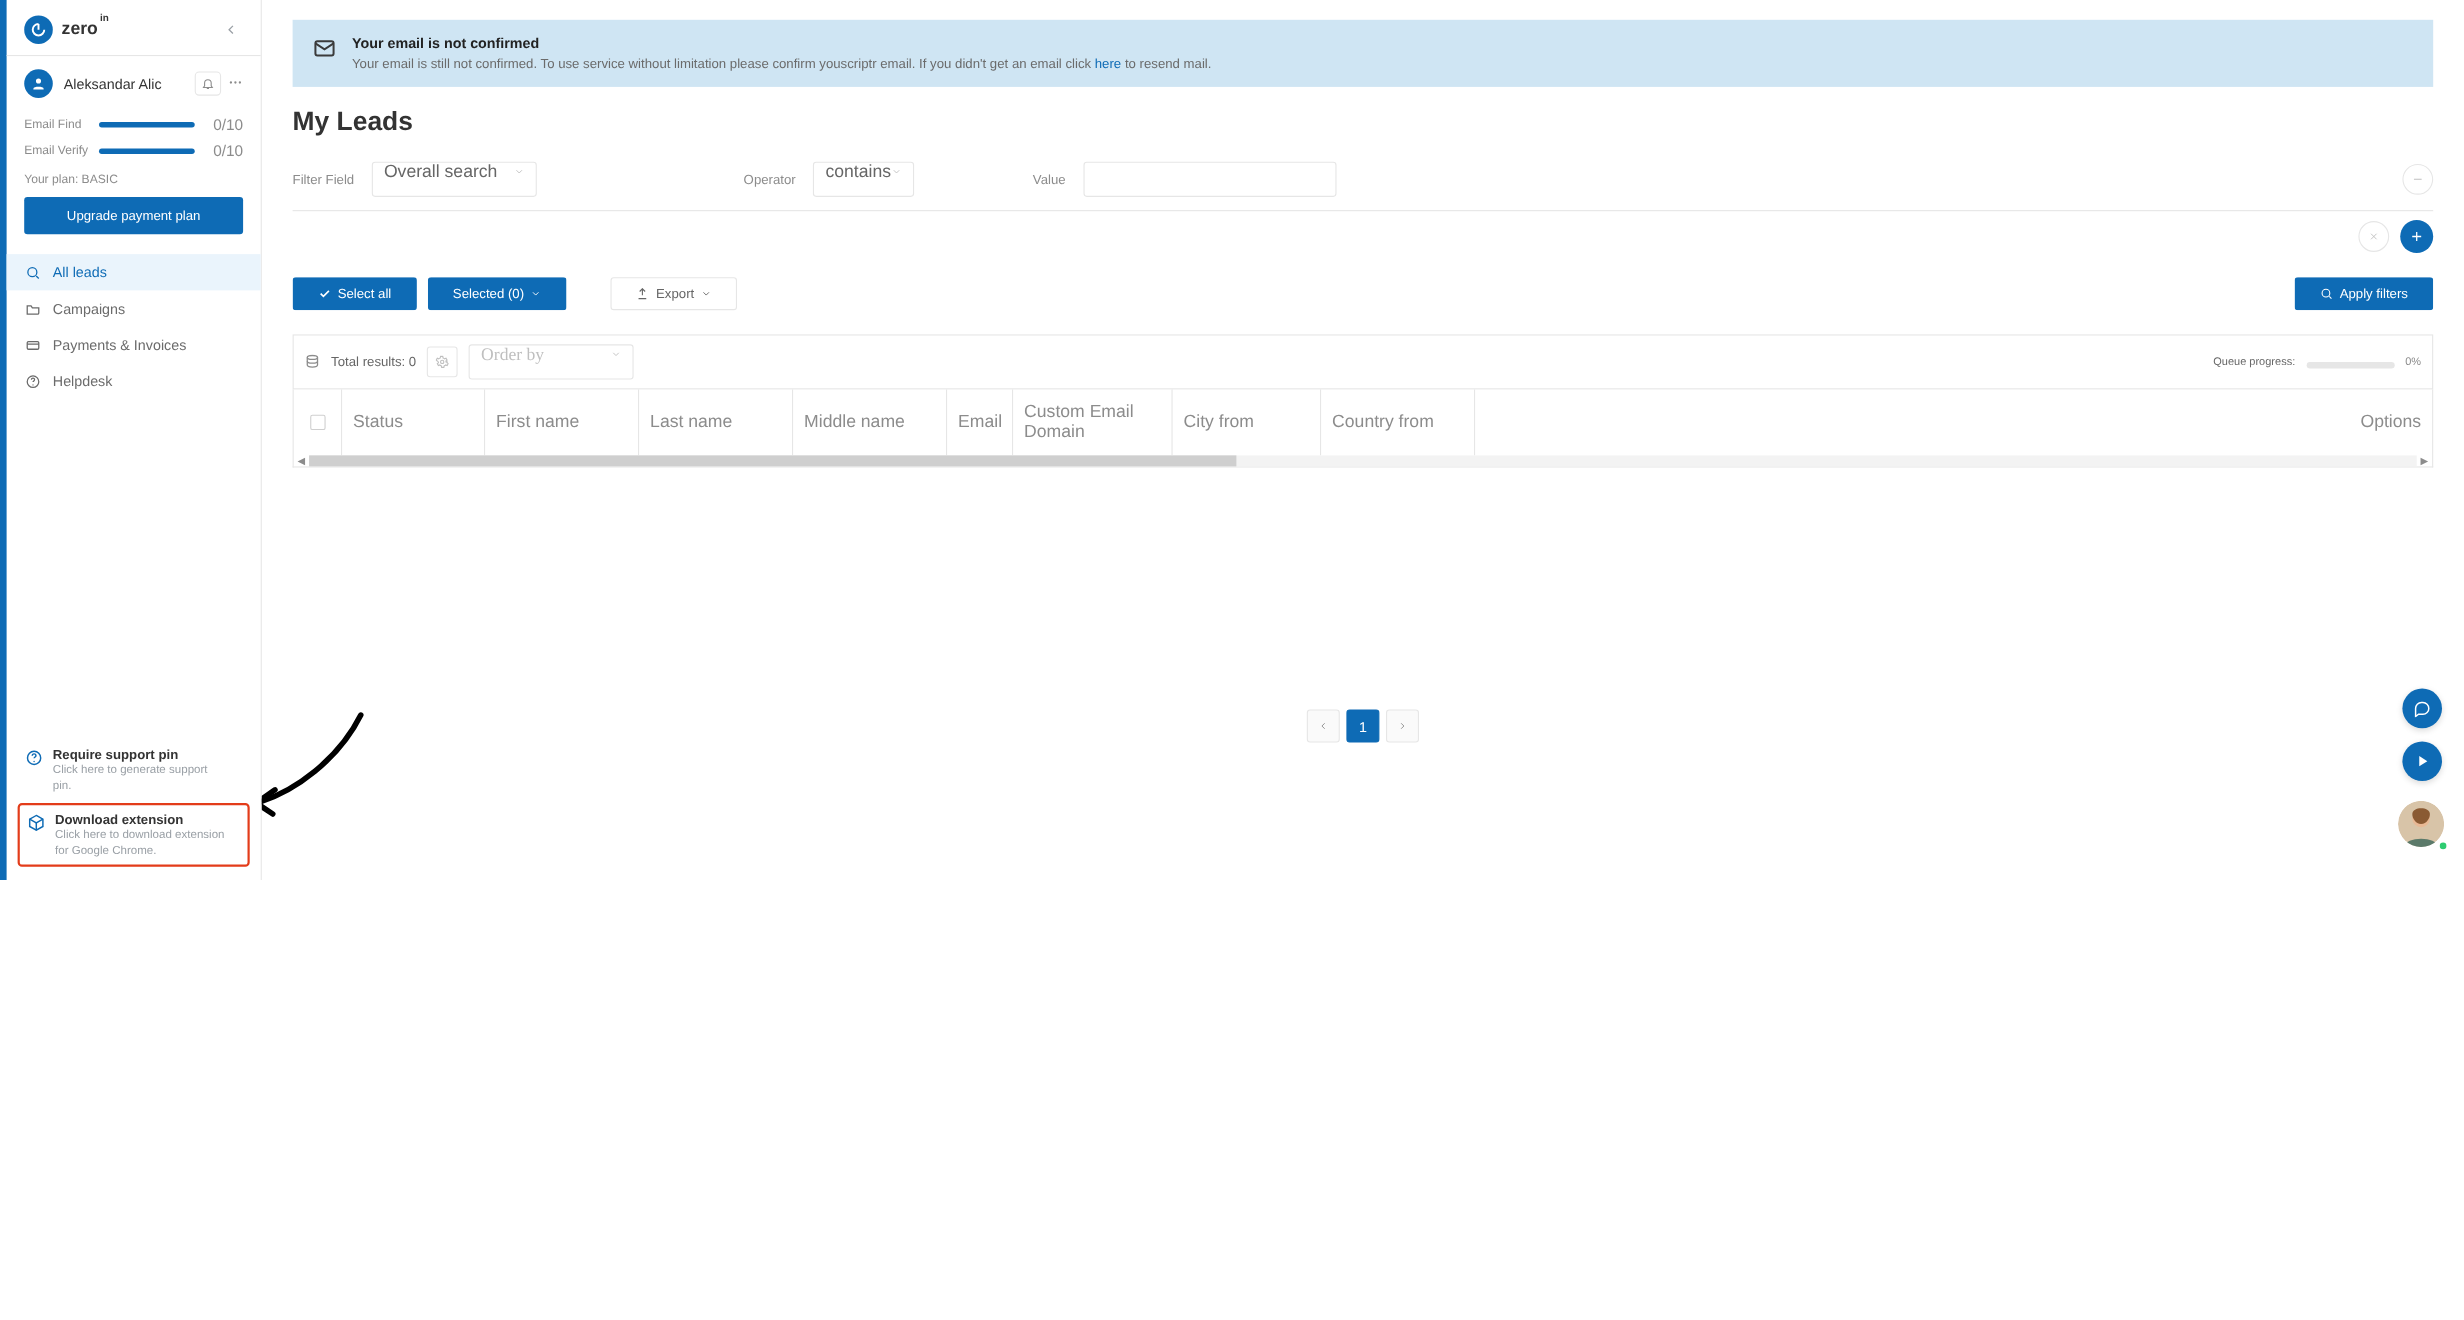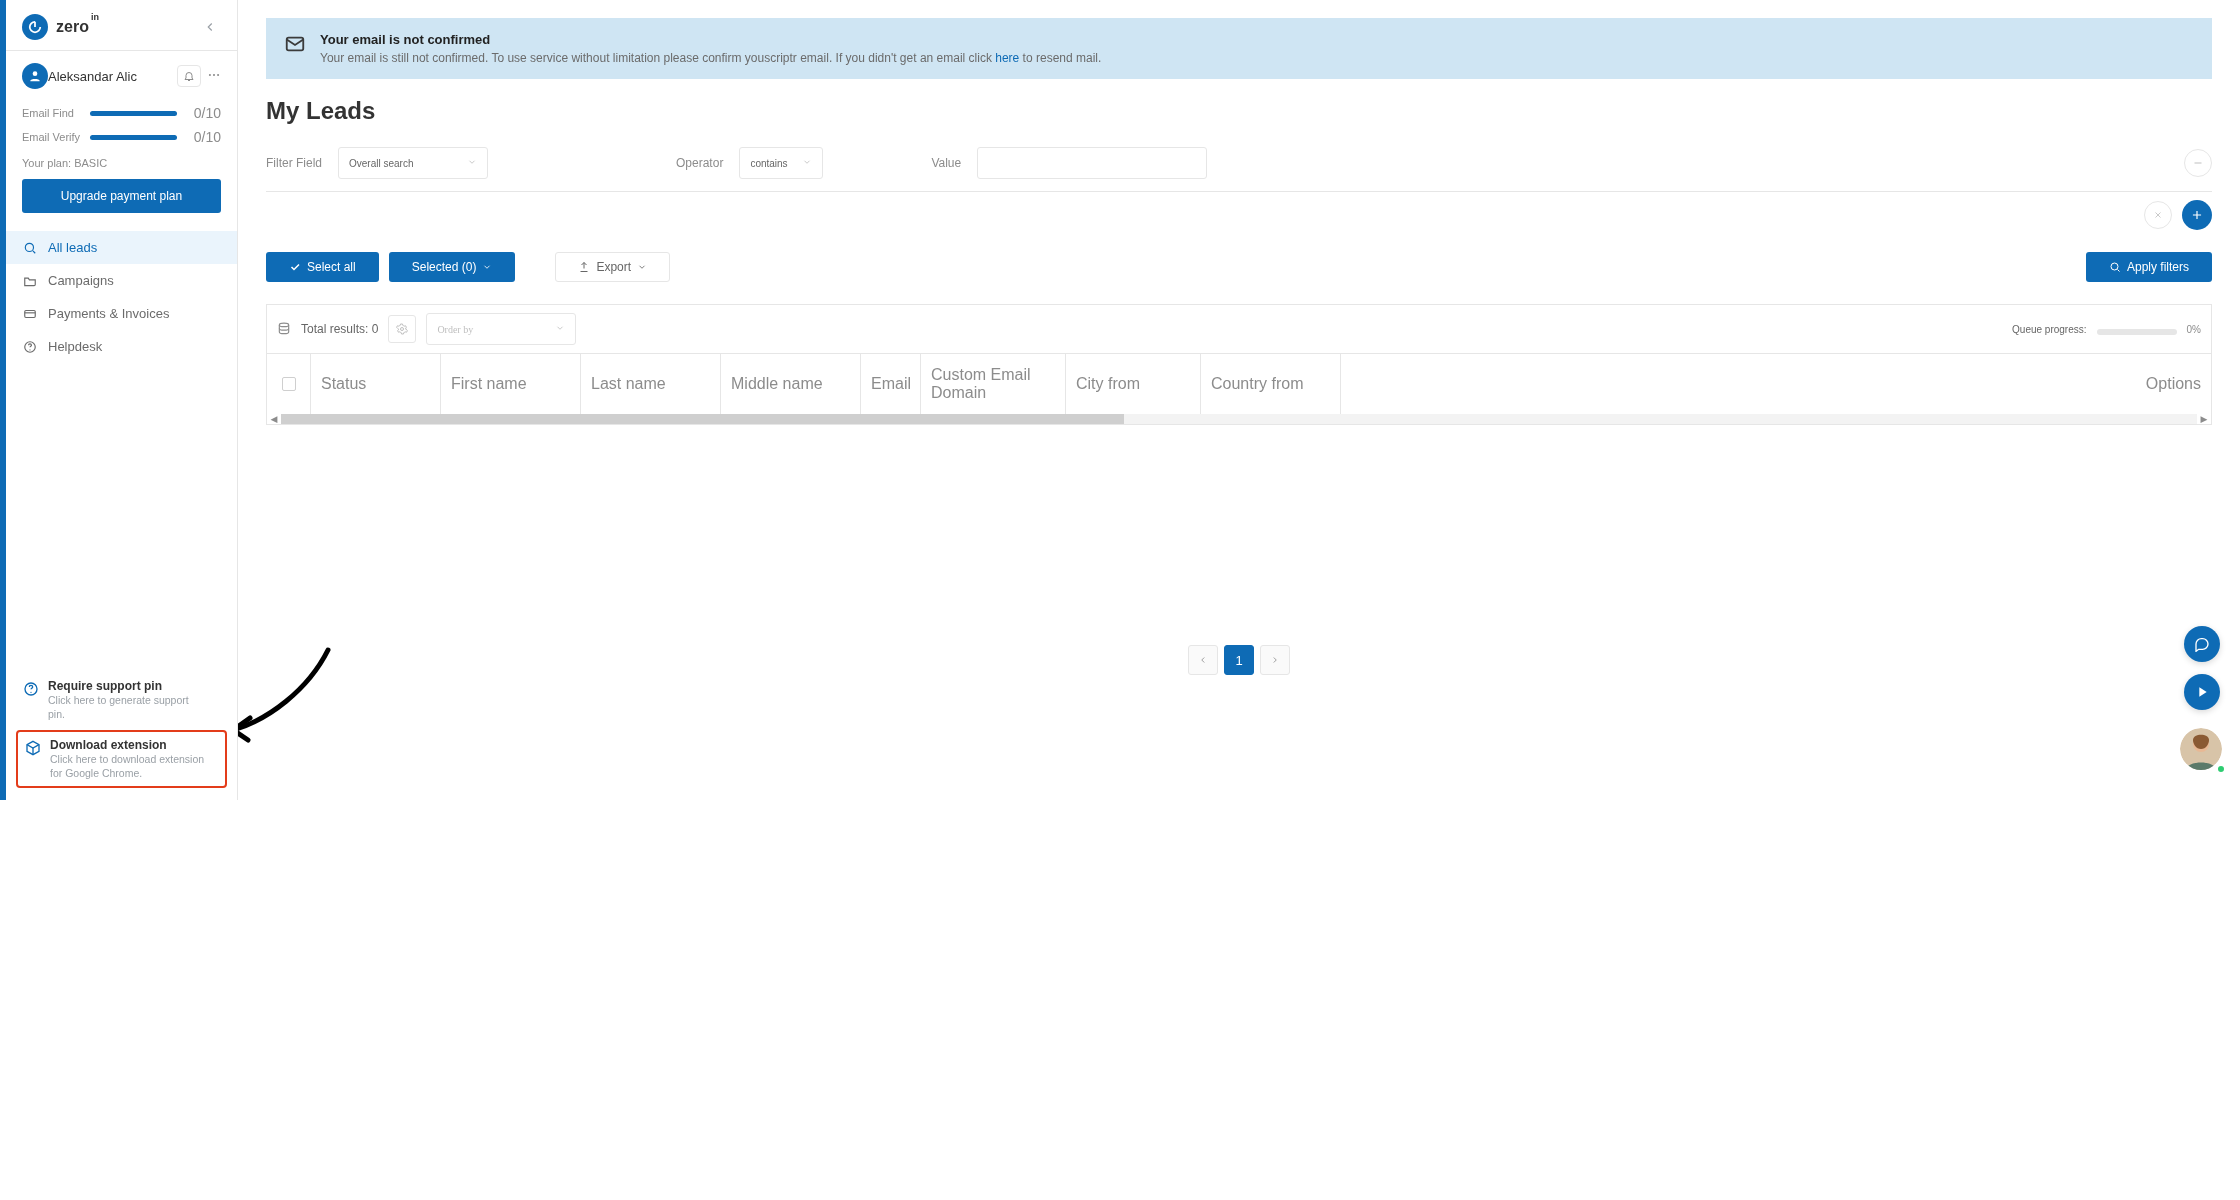--- a/index.html
+++ b/index.html
@@ -68,21 +68,21 @@
     width: 22px; height: 22px; display:flex; align-items:center; justify-content:center;
     color:#9aa0a6; cursor:pointer; border-radius:4px;
   }
 
   .profile {
     padding: 12px 16px 8px 16px;
   }
   .profile-row {
     display:flex; align-items:center; justify-content:space-between;
   }
-  .profile-left{ display:flex; align-items:center; }
+  .profile-left{ display:flex; align-items:center; gap:10px; }
   .avatar {
     width: 26px; height:26px; border-radius:50%; background: var(--blue);
     display:flex;align-items:center;justify-content:center;color:#fff;
   }
   .profile-name { font-size: 13px; color:#333; }
   .profile-actions { display:flex; align-items:center; gap:6px; color:#8c8c8c; }
   .bell {
     width:24px; height:22px; border:1px solid var(--border); border-radius:4px;
     display:flex;align-items:center;justify-content:center; color:#8c8c8c;
   }
@@ -154,22 +154,22 @@
 
   .page-title { font-size: 24px; font-weight:600; margin-top:18px; color:#333; }
   .breadcrumb { color:#666; font-size: 12px; margin-top:4px; }
 
   .filters {
     display:flex; align-items:center; gap: 28px; margin-top: 22px;
   }
   .f-label { font-size: 12px; color:#8c8c8c; margin-right:6px; }
   .select {
     height: 32px; min-width: 150px; border:1px solid var(--border); border-radius:3px;
-    display:flex; align-items:center; justify-content:space-between; padding: 0 10px;
-    color:#666; font-size:10px; cursor:pointer; background:#fff;
+    display:flex; justify-content:space-between; padding: 0 10px;
+    color:#666; font-size:16px; cursor:pointer; background:#fff;
   }
   .select .chev { color:#bfbfbf; }
   .input {
     height: 32px; width: 230px; border:1px solid var(--border); border-radius:3px;
     padding: 0 10px; font-size:12px; color:#333;
   }
   .filters-spacer { flex:1; }
   .minus-circle {
     width:28px;height:28px;border:1px solid var(--border);border-radius:50%;display:flex;align-items:center;justify-content:center;color:#bfbfbf;cursor:pointer;
   }

